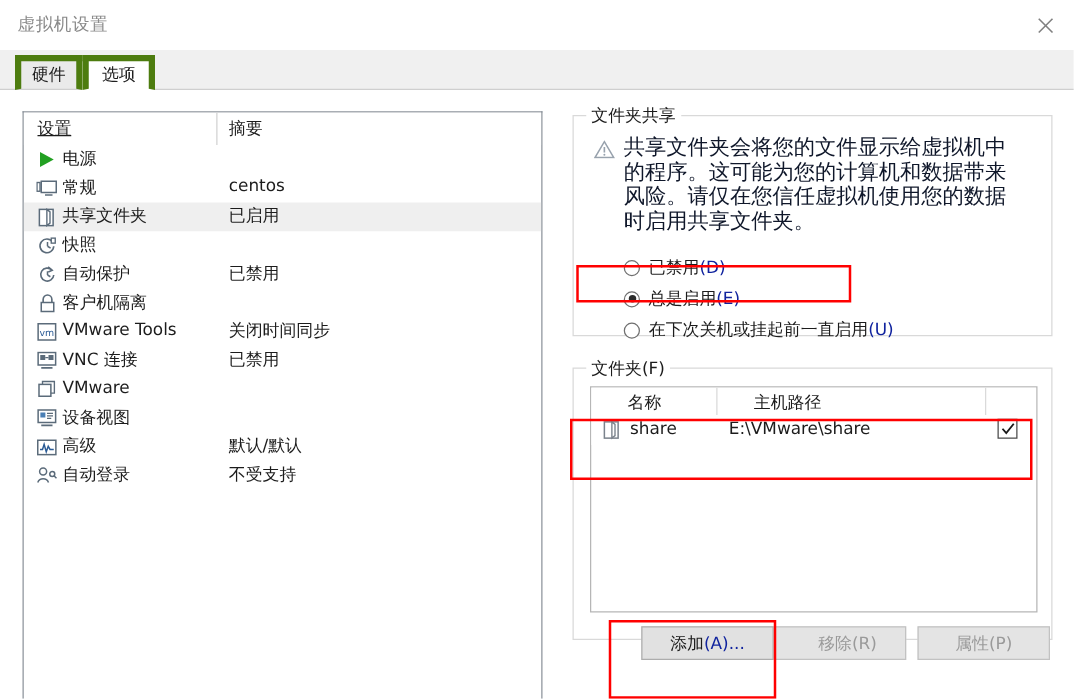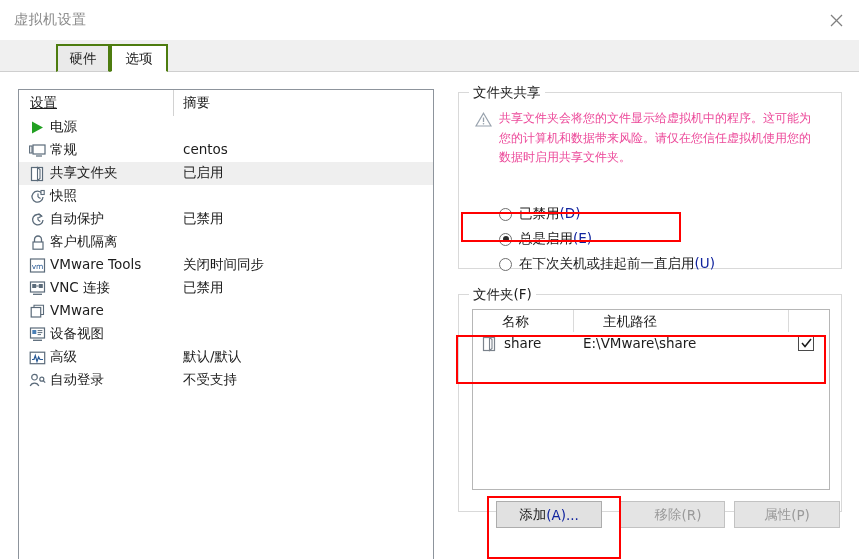--- a/index.html
+++ b/index.html
@@ -33,23 +33,22 @@
   
   .tabstrip {
     position:absolute; left:0; top:40px; width:859px; height:32px;
     background:#f0f0f0;
     border-bottom:1px solid #cfcfcf;
   }
   .tab {
     position:absolute; top:4px; height:28px;
     display:flex; align-items:center; justify-content:center;
     font-size:13.5px; color:#202020;
-    border:2px solid #4d7c0f;
+    border:5px solid #4d7c0f;
     background:#eaeaea;
-    margin-left:44px;
   }
   .tab.inactive { left:12px; width:54px; border-bottom:1px solid #cfcfcf; }
   .tab.active {
     left:66px; width:58px; background:#ffffff;
     border-bottom:1px solid #ffffff; z-index:3;
   }
 
   
   .content {
     position:absolute; left:0; top:72px; width:859px; height:487px;
@@ -99,21 +98,21 @@
     position:absolute; top:-9px; left:10px; padding:0 4px;
     background:#ffffff; font-size:13.5px; color:#1c1c1c; white-space:nowrap;
   }
   #group-share { left:8px; top:20px; width:384px; height:177px; }
   #group-folders { left:8px; top:222px; width:384px; height:218px; }
 
   .warnwrap { position:absolute; left:10px; top:16px; width:360px; }
   .warnicon { position:absolute; left:6px; top:3px; width:17px; height:15px; }
   .warntext {
     position:absolute; left:30px; top:0px; width:320px;
-    font-size:12px; line-height:19.5px; color:#ec4899;
+    font-size:17px; line-height:19.5px; color:#0f172a;
   }
 
   .radiorow {
     position:absolute; left:40px; height:22px;
     display:flex; align-items:center; gap:7px;
   }
   .radio {
     width:13px; height:13px; border-radius:50%;
     border:1px solid #6f6f6f; background:#ffffff;
     position:relative; flex:none;
@@ -148,21 +147,21 @@
   .trow .fchk svg { position:absolute; left:2px; top:2px; }
 
   .btnrow { position:absolute; left:13px; top:206px; width:358px; height:27px; }
   .btn {
     position:absolute; top:0; height:27px; width:106px;
     display:flex; align-items:center; justify-content:center;
     font-size:13.5px; border:1px solid #adadad; background:#e1e1e1;
     color:#1c1c1c; white-space:nowrap;
   }
   .btn.disabled { color:#9a9a9a; background:#e4e4e4; border-color:#c2c2c2; }
-  .btn.b1 { left:24px; }
+  .btn.b1 { left:41px; }
   .btn.b2 { left:147px;padding-left:12px; }
   .btn.b3 { left:262px; }
   .btn .acc { color:#10239e; }
   .btn.disabled .acc { color:#9a9a9a; }
 
   
   .annot {
     position:absolute; border:2px solid #ff0000; pointer-events:none; z-index:20;
   }
   #annot-radio  { left:461px; top:212px; width:220px; height:30px; }

